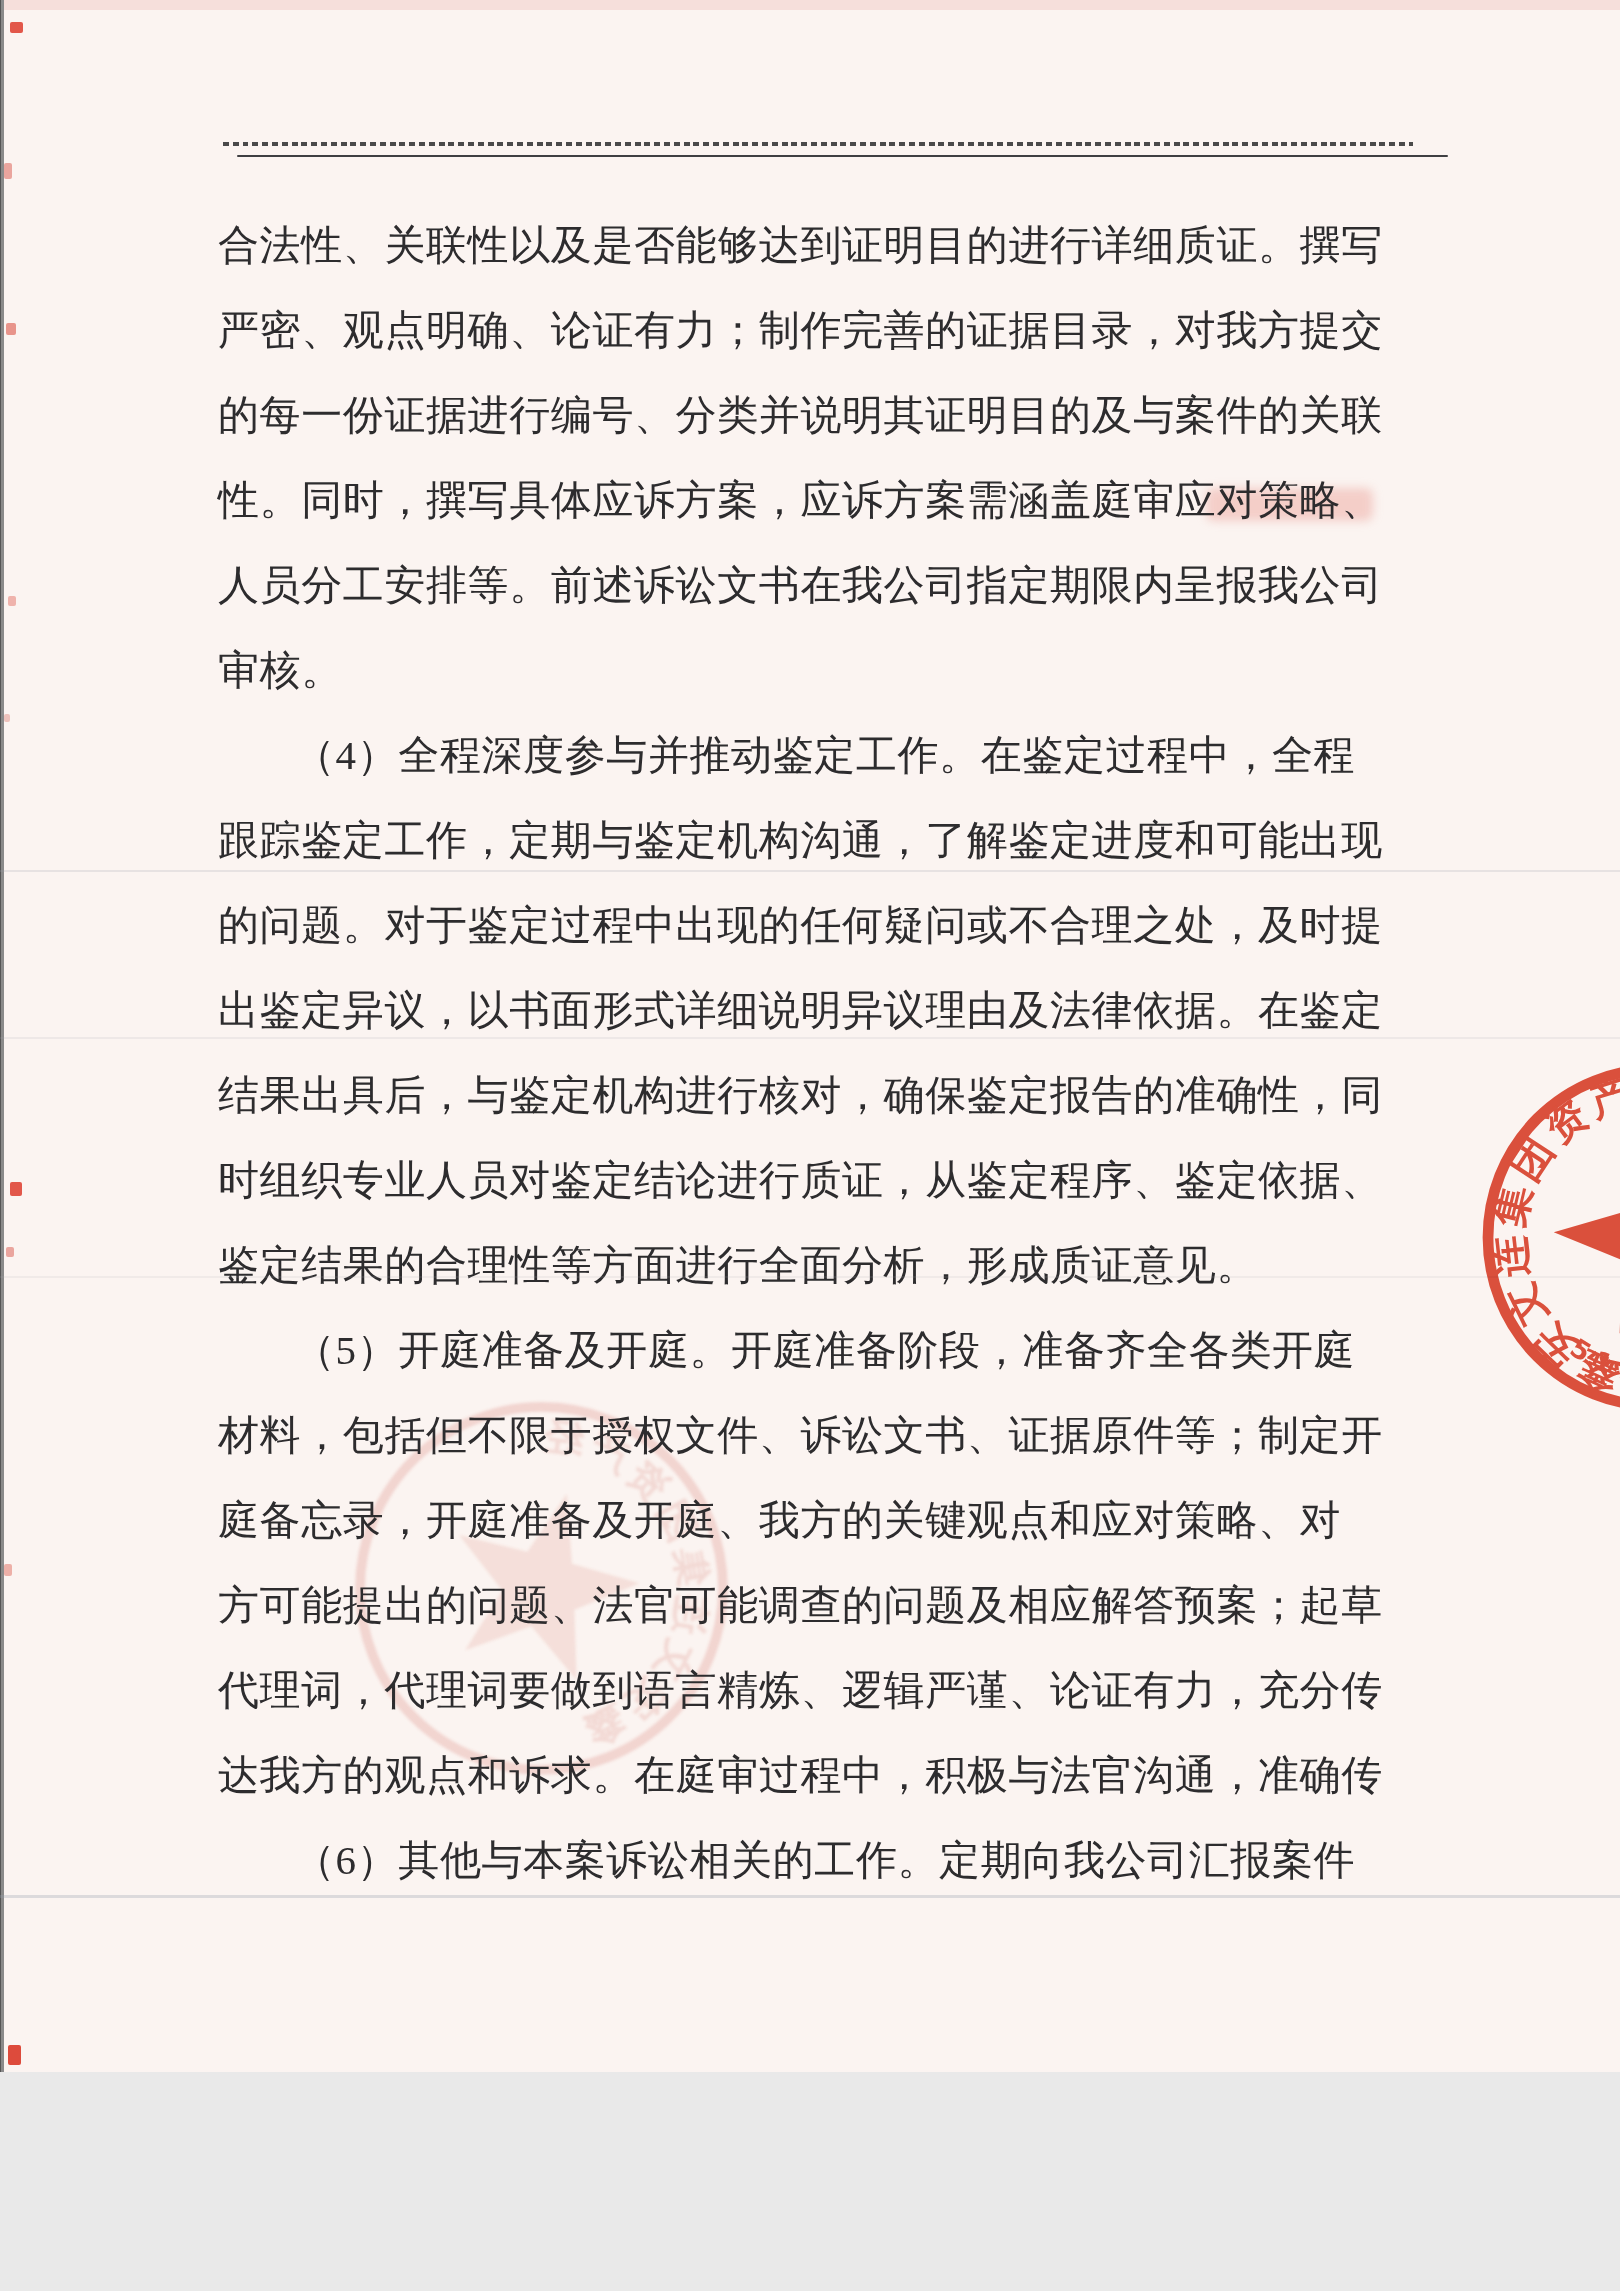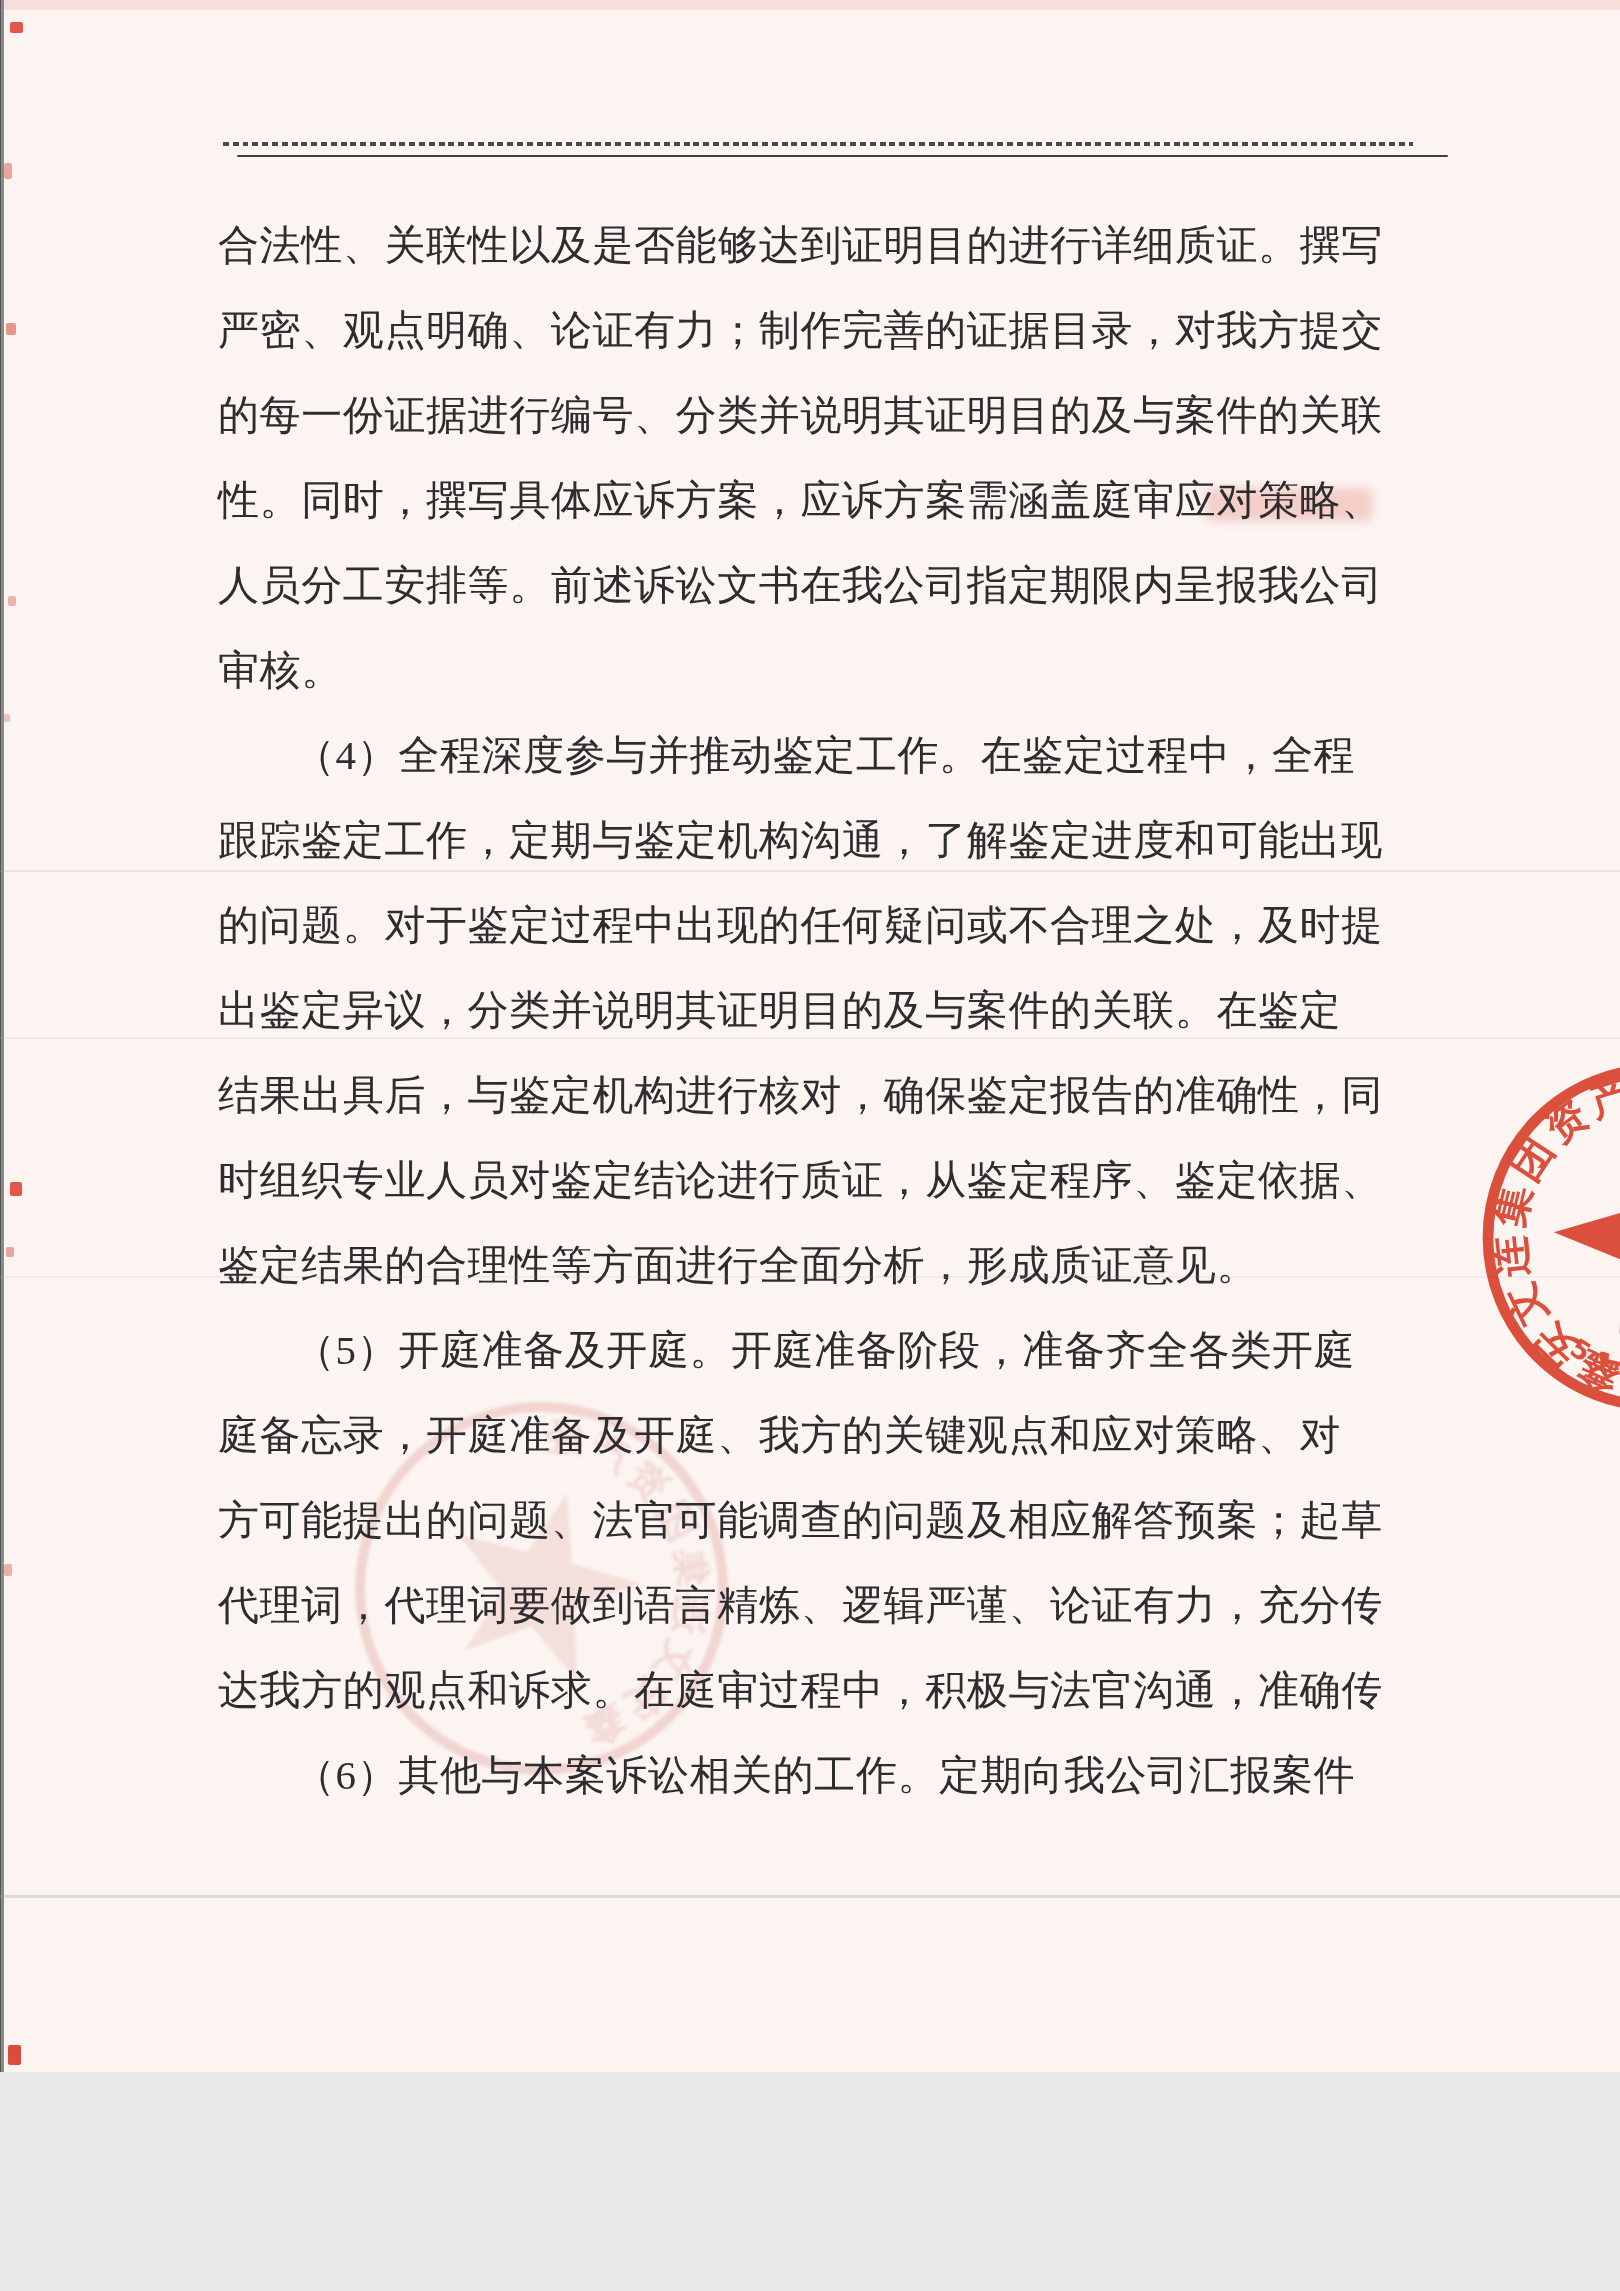--- a/index.html
+++ b/index.html
@@ -98,25 +98,26 @@
   <div class="text-block">
       <div class="line">合法性、关联性以及是否能够达到证明目的进行详细质证。撰写</div>
       <div class="line">严密、观点明确、论证有力；制作完善的证据目录，对我方提交</div>
       <div class="line">的每一份证据进行编号、分类并说明其证明目的及与案件的关联</div>
       <div class="line">性。同时，撰写具体应诉方案，应诉方案需涵盖庭审应对策略、</div>
       <div class="line">人员分工安排等。前述诉讼文书在我公司指定期限内呈报我公司</div>
       <div class="line">审核。</div>
       <div class="line indent">（4）全程深度参与并推动鉴定工作。在鉴定过程中，全程</div>
       <div class="line">跟踪鉴定工作，定期与鉴定机构沟通，了解鉴定进度和可能出现</div>
       <div class="line">的问题。对于鉴定过程中出现的任何疑问或不合理之处，及时提</div>
-      <div class="line">出鉴定异议，分类并说明其证明目的及与案件的关联。在鉴定</div>
+      <div class="line">出鉴定异议，以书面形式详细说明异议理由及法律依据。在鉴定</div>
       <div class="line">结果出具后，与鉴定机构进行核对，确保鉴定报告的准确性，同</div>
       <div class="line">时组织专业人员对鉴定结论进行质证，从鉴定程序、鉴定依据、</div>
       <div class="line">鉴定结果的合理性等方面进行全面分析，形成质证意见。</div>
       <div class="line indent">（5）开庭准备及开庭。开庭准备阶段，准备齐全各类开庭</div>
+      <div class="line">材料，包括但不限于授权文件、诉讼文书、证据原件等；制定开</div>
       <div class="line">庭备忘录，开庭准备及开庭、我方的关键观点和应对策略、对</div>
       <div class="line">方可能提出的问题、法官可能调查的问题及相应解答预案；起草</div>
       <div class="line">代理词，代理词要做到语言精炼、逻辑严谨、论证有力，充分传</div>
       <div class="line">达我方的观点和诉求。在庭审过程中，积极与法官沟通，准确传</div>
       <div class="line indent">（6）其他与本案诉讼相关的工作。定期向我公司汇报案件</div>
     </div>
 
   <div class="scan-line l1"></div>
   <div class="scan-line l2"></div>
   <div class="scan-line l3"></div>

